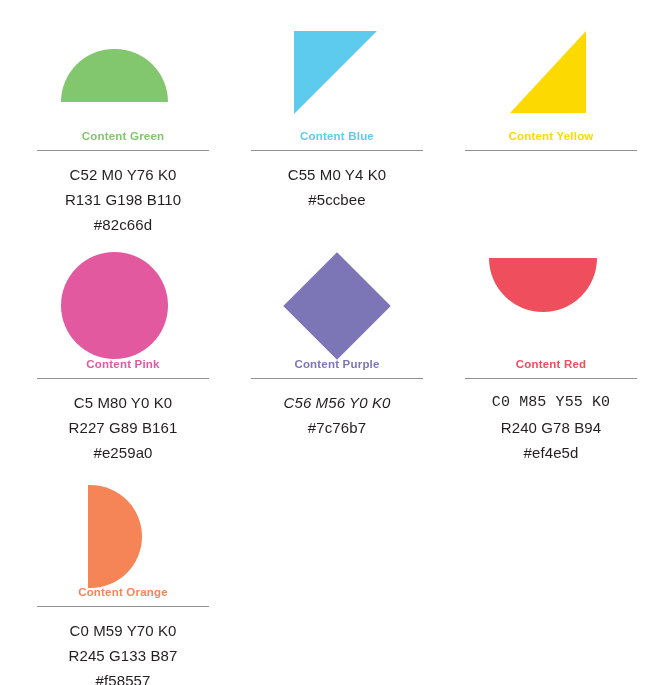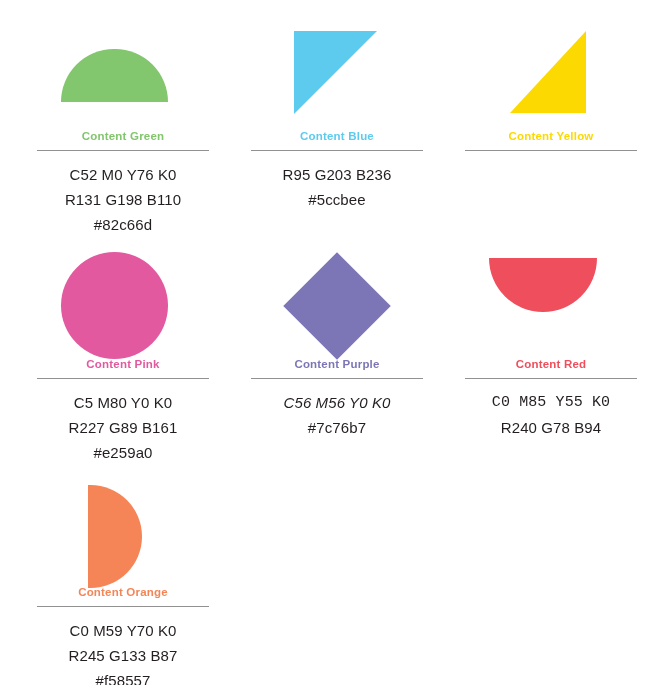--- a/index.html
+++ b/index.html
@@ -167,21 +167,21 @@
       </div>
     </div>
 
     <div class="swatch-card col-2">
       <div class="shape-stage">
         <div class="shape tri-tl" style="border-top-color: rgb(92, 203, 238);"></div>
       </div>
       <div class="swatch-label" style="color: rgb(92, 203, 238);">Content Blue</div>
       <div class="divider" style="background: rgb(145, 145, 145);"></div>
       <div class="spec-list">
-        <div class="spec-line" style="color: rgb(35, 31, 32);">R95 G203 B236</div>
+        <div class="spec-line" style="color: rgb(35, 31, 32);">C55 M0 Y4 K0</div>
         <div class="spec-line" style="color: rgb(35, 31, 32);">#5ccbee</div>
       </div>
     </div>
 
     <div class="swatch-card col-3">
       <div class="shape-stage">
         <div class="shape tri-br" style="border-bottom-color: rgb(252, 217, 0);"></div>
       </div>
       <div class="swatch-label" style="color: rgb(252, 217, 0);">Content Yellow</div>
       <div class="divider" style="background: rgb(145, 145, 145);"></div>
@@ -218,20 +218,21 @@
 
     <div class="swatch-card col-3">
       <div class="shape-stage">
         <div class="shape half-bottom" style="background: rgb(239, 78, 93);"></div>
       </div>
       <div class="swatch-label" style="color: rgb(239, 78, 93);">Content Red</div>
       <div class="divider" style="background: rgb(145, 145, 145);"></div>
       <div class="spec-list">
         <div class="spec-line" style="color: rgb(35, 31, 32); font-family: Liberation Mono, monospace;">C0 M85 Y55 K0</div>
         <div class="spec-line" style="color: rgb(35, 31, 32);">R240 G78 B94</div>
+        <div class="spec-line" style="color: rgb(35, 31, 32);">#ef4e5d</div>
       </div>
     </div>
 
   </div>
 
   <div class="grid-row row-3">
 
     <div class="swatch-card col-1">
       <div class="shape-stage">
         <div class="shape half-right" style="background: rgb(245, 133, 87);"></div>

